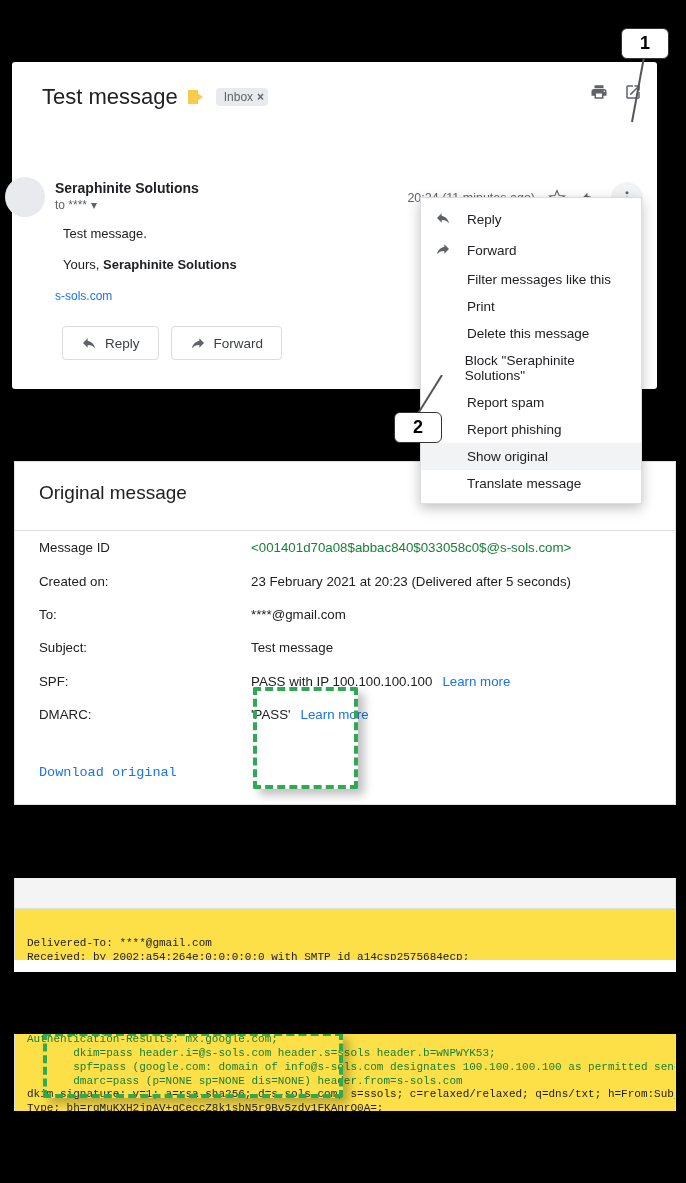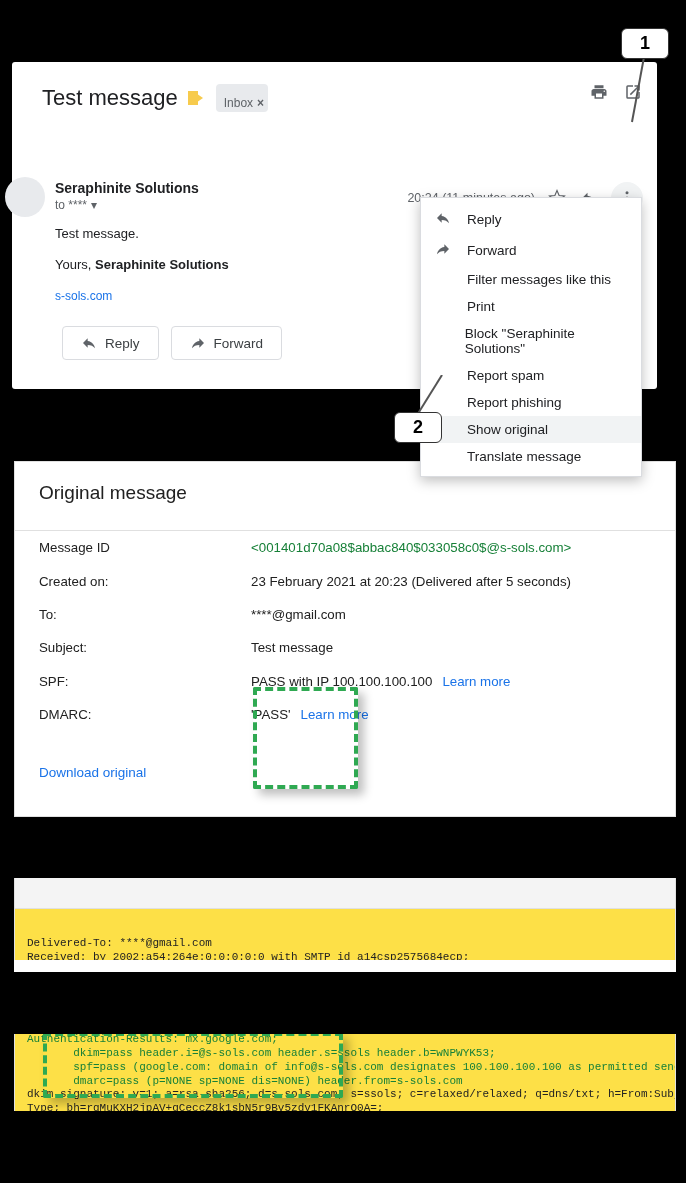--- a/index.html
+++ b/index.html
@@ -6,38 +6,38 @@
   body { font-family: Arial, Helvetica, sans-serif; background: #000; width: 686px; }
   .canvas { width: 686px; height: 1183px; position: relative; background: #000; overflow: hidden; }
 
   
   .panel1 { position: absolute; left: 12px; top: 62px; width: 645px; height: 327px; background: #fff; border-radius: 3px; box-shadow: 0 2px 8px rgba(0,0,0,.3); }
   .p1-head { padding: 22px 18px 0 30px; display: flex; align-items: center; }
   .subj { font-size: 22px; color: #202124; margin-right: 10px; }
   .imp-wrap { position: relative; width: 20px; height: 14px; margin-right: 8px; }
   .imp-a { position: absolute; left: 0; top: 0; width: 10px; height: 14px; background: #f7cb4d; }
   .imp-b { position: absolute; left: 5px; top: 0; width: 0; height: 0; border-top: 7px solid transparent; border-bottom: 7px solid transparent; border-left: 10px solid #f7cb4d; }
-  .chip { display: inline-flex; align-items: center; background: #e8eaed; color: #5f6368; font-size: 12px; padding: 12px 4px 2px 8px; border-radius: 4px; }
+  .chip { display: inline-flex; align-items: center; background: #e8eaed; color: #5f6368; font-size: 12px; padding: 2px 4px 2px 8px; border-radius: 4px; }
   .chip-x { margin-left: 4px; font-weight: bold; color: #5f6368; }
   .p1-actions { position: absolute; right: 14px; top: 20px; display: flex; gap: 14px; }
   .ico { width: 20px; height: 20px; color: #5f6368; display: flex; align-items: center; justify-content: center; }
   .ico svg { width: 18px; height: 18px; fill: currentColor; }
 
   .avatar { position: absolute; left: -7px; top: 115px; width: 40px; height: 40px; border-radius: 50%; background: #e8eaed; overflow: hidden; }
 
   .sender-row { position: absolute; left: 43px; top: 118px; }
   .sender { font-size: 14px; font-weight: bold; color: #202124; }
   .to-row { font-size: 12px; color: #5f6368; margin-top: 2px; display: flex; align-items: flex-start; }
   .to-caret { margin-left: 4px; }
 
   .meta-row { position: absolute; right: 14px; top: 120px; display: flex; align-items: center; gap: 12px; color: #5f6368; font-size: 12.5px; }
   .more { width: 32px; height: 32px; border-radius: 50%; background: #f1f3f4; display: flex; align-items: center; justify-content: center; cursor: pointer; }
 
   .body { position: absolute; left: 43px; top: 164px; font-size: 13px; color: #202124; }
-  .body p { margin-bottom: 16px; }
+  .body p { margin-bottom: 16px; margin-left: 8px; }
   .link { color: #1a73e8; font-size: 12px; }
 
   .replybar { position: absolute; left: 50px; top: 264px; display: flex; gap: 12px; }
   .btn { border: 1px solid #dadce0; border-radius: 4px; padding: 8px 18px; font-size: 13.5px; color: #3c4043; display: flex; align-items: center; gap: 8px; background: #fff; cursor: pointer; }
 
   
   .menu { position: absolute; right: 15px; top: 135px; width: 222px; background: #fff; border: 1px solid #dadce0; box-shadow: 0 4px 12px rgba(0,0,0,.25); padding: 6px 0; z-index: 5; }
   .menu-item { display: flex; align-items: center; font-size: 13.5px; color: #202124; padding: 6px 14px; cursor: pointer; }
   .menu-item .mi-ico { width: 22px; margin-right: 10px; color: #5f6368; }
   .menu-item .mi-ico svg { width: 16px; height: 16px; fill: currentColor; }
@@ -49,21 +49,21 @@
   .leader { position: absolute; z-index: 9; }
 
   
   .panel2 { position: absolute; left: 14px; top: 461px; width: 662px; background: #fff; border: 1px solid #e0e0e0; }
   .p2-title { font-size: 19px; color: #212121; padding: 20px 24px 26px; border-bottom: 1px solid #e0e0e0; }
   .p2-row { display: flex; padding: 9.2px 24px; font-size: 13.3px; color: #212121; }
   .p2-label { width: 212px; }
   .p2-val { flex: 1; }
   .msgid { color: #178038; }
   .learn { color: #1a73e8; margin-left: 10px; }
-  .download { color: #1a73e8; font-size: 13.5px; padding: 34px 24px 36px; display: inline-block; }
+  .download { color: #1a73e8; font-size: 13.5px; padding: 34px 24px 24px; display: inline-block; font-family: Liberation Mono, monospace; }
   .dash-box { position: absolute; border: 4px dashed #2fa952; border-radius: 2px; box-shadow: 6px 6px 10px rgba(0,0,0,.25); pointer-events: none; }
   .dash1 { left: 253px; top: 687px; width: 105px; height: 102px; }
   .greyband { position: absolute; left: 14px; top: 878px; width: 662px; height: 30px; background: #f4f4f4; border-left:1px solid #e0e0e0;border-right:1px solid #e0e0e0; }
 
   
   .rawwrap { position: absolute; left: 14px; top: 908px; width: 662px; height: 260px; background: #fde047; border: 1px solid #e0e0e0; overflow: hidden; }
   .raw { font-family: "Courier New", monospace; font-size: 11px; color: #222; padding: 28px 12px; white-space: pre; line-height: 1.25; }
   .raw .g { color: #178038; }
   .dash2 { left: 43px; top: 1032px; width: 300px; height: 66px; }
 
@@ -166,20 +166,24 @@
             </svg></span>
           <span>Forward</span>
         </div>
     <div class="menu-item">
           <span class="menu-spacer-ico"></span>
           <span>Filter messages like this</span>
         </div>
     <div class="menu-item">
           <span class="menu-spacer-ico"></span>
           <span>Print</span>
+        </div>
+    <div class="menu-item">
+          <span class="menu-spacer-ico"></span>
+          <span>Delete this message</span>
         </div>
     <div class="menu-item">
           <span class="menu-spacer-ico"></span>
           <span>Block "Seraphinite Solutions"</span>
         </div>
     <div class="menu-item">
           <span class="menu-spacer-ico"></span>
           <span>Report spam</span>
         </div>
     <div class="menu-item">

